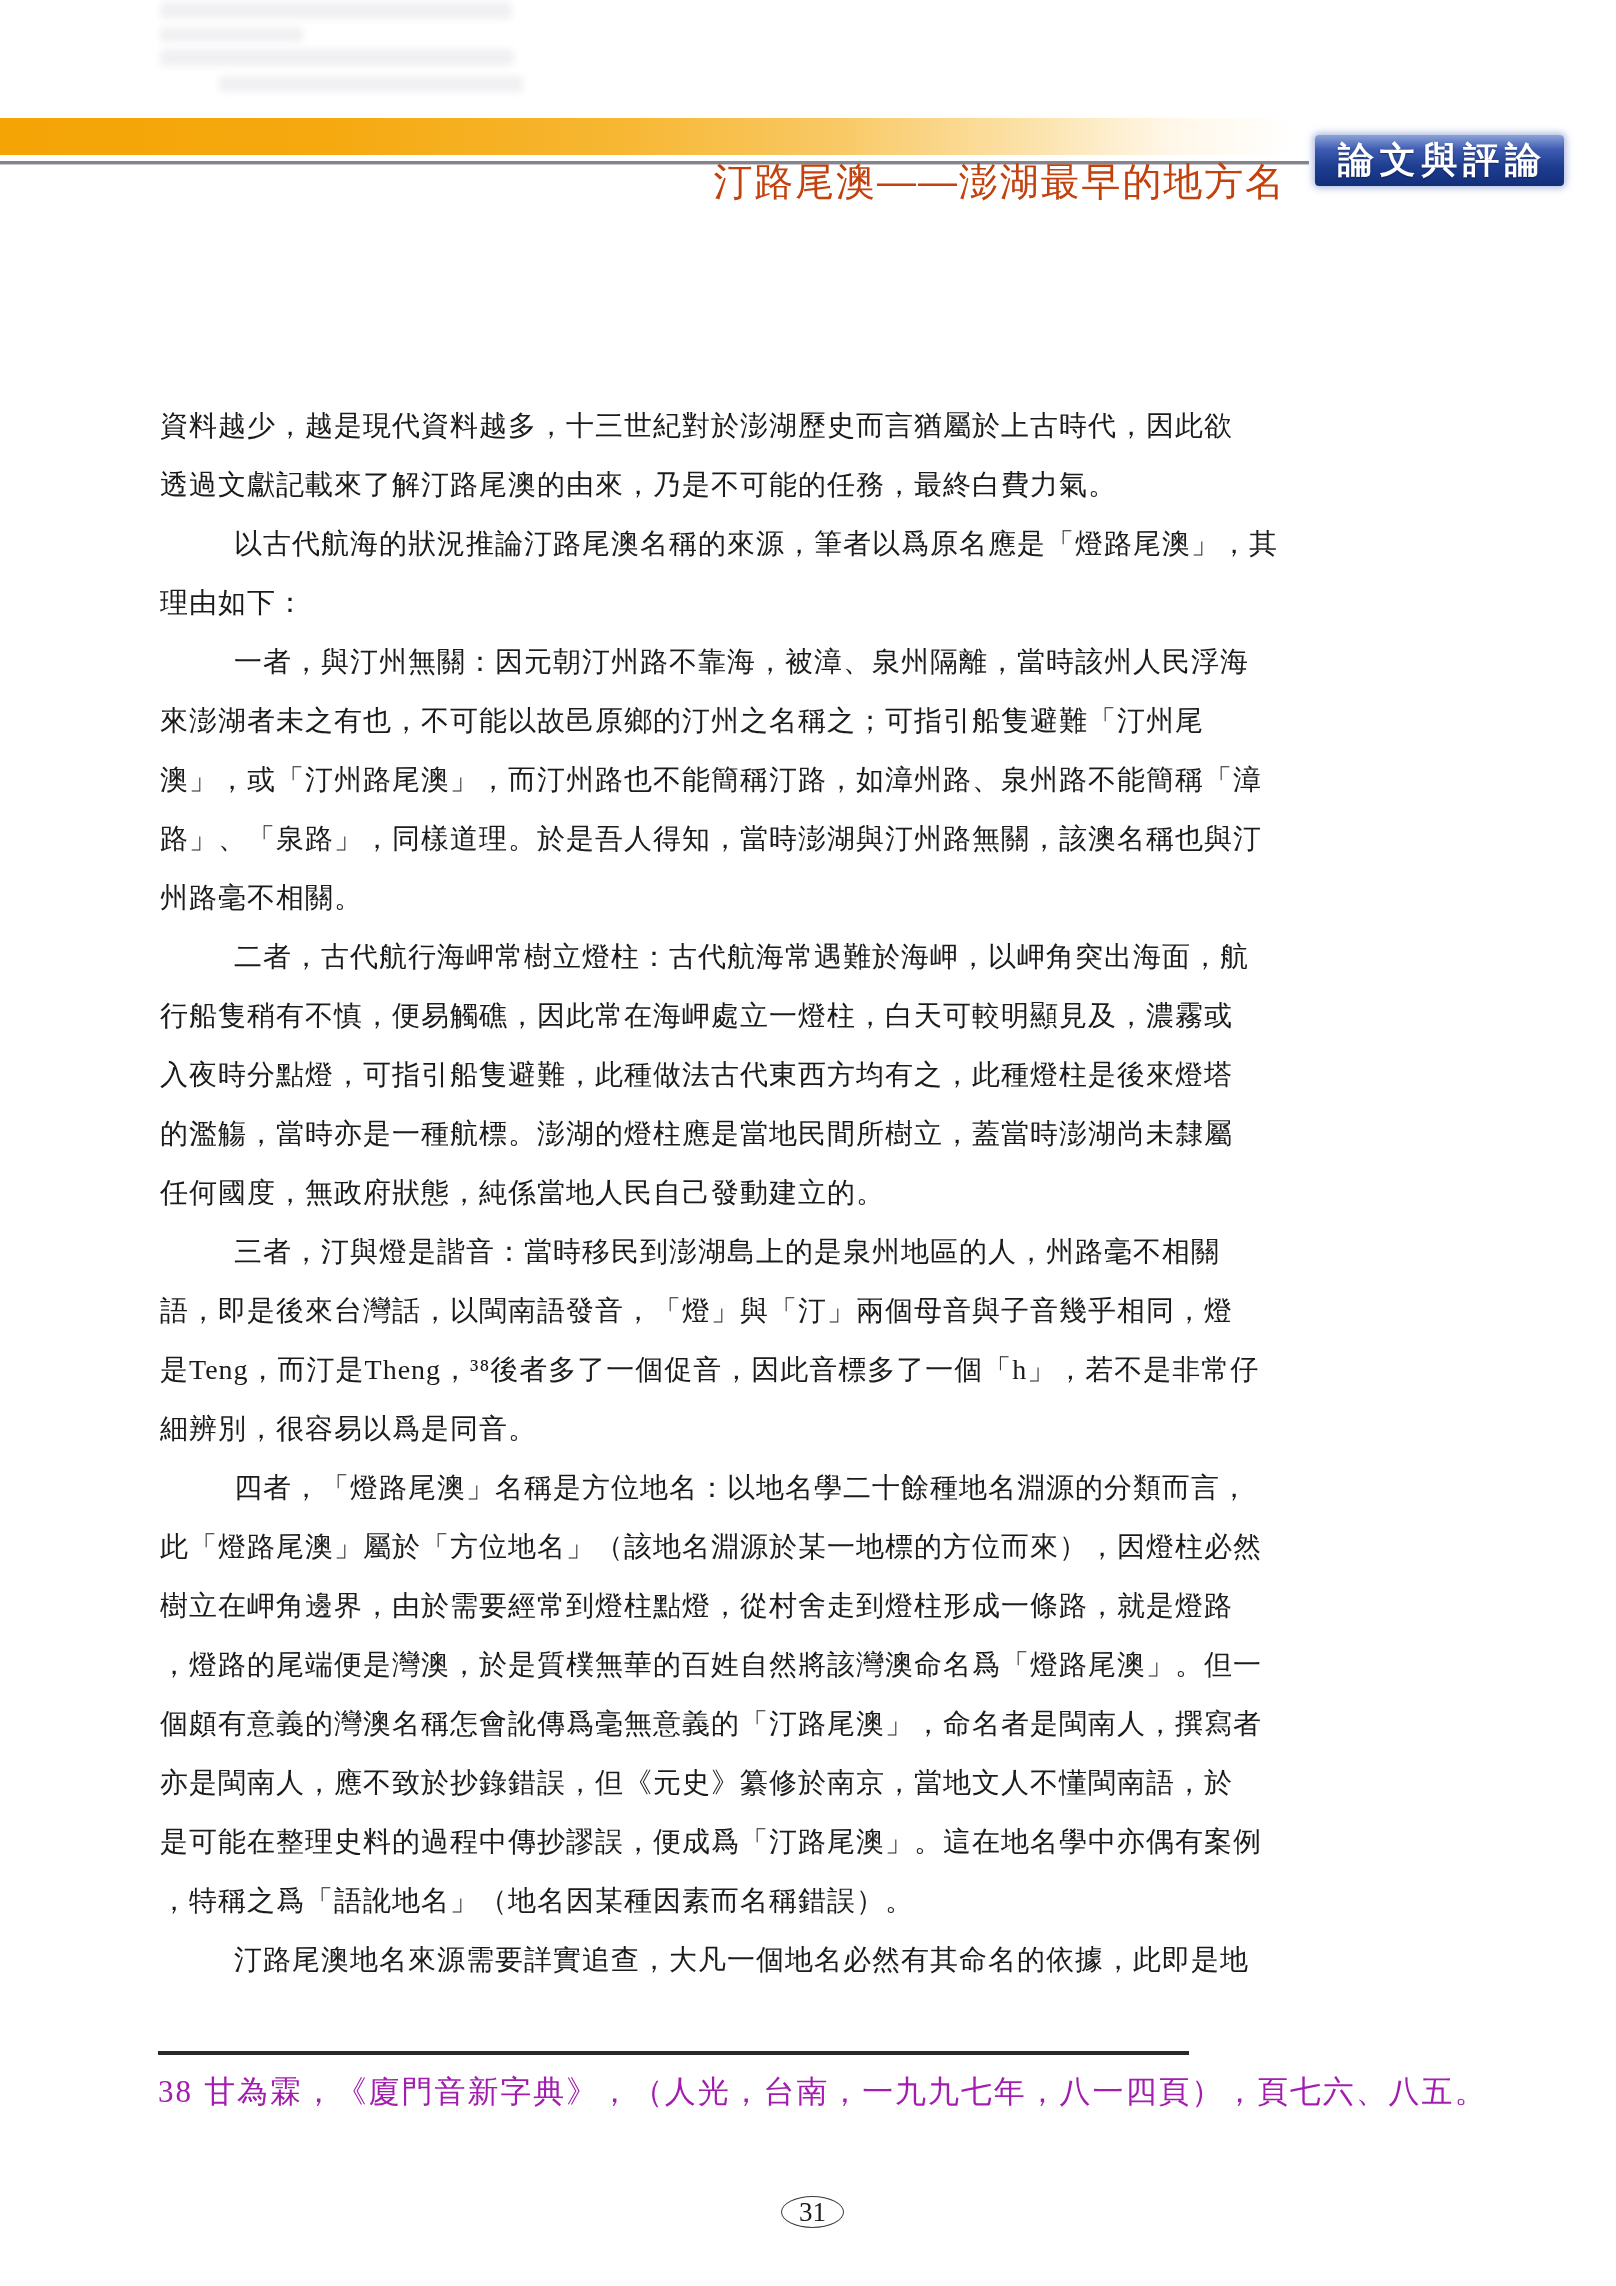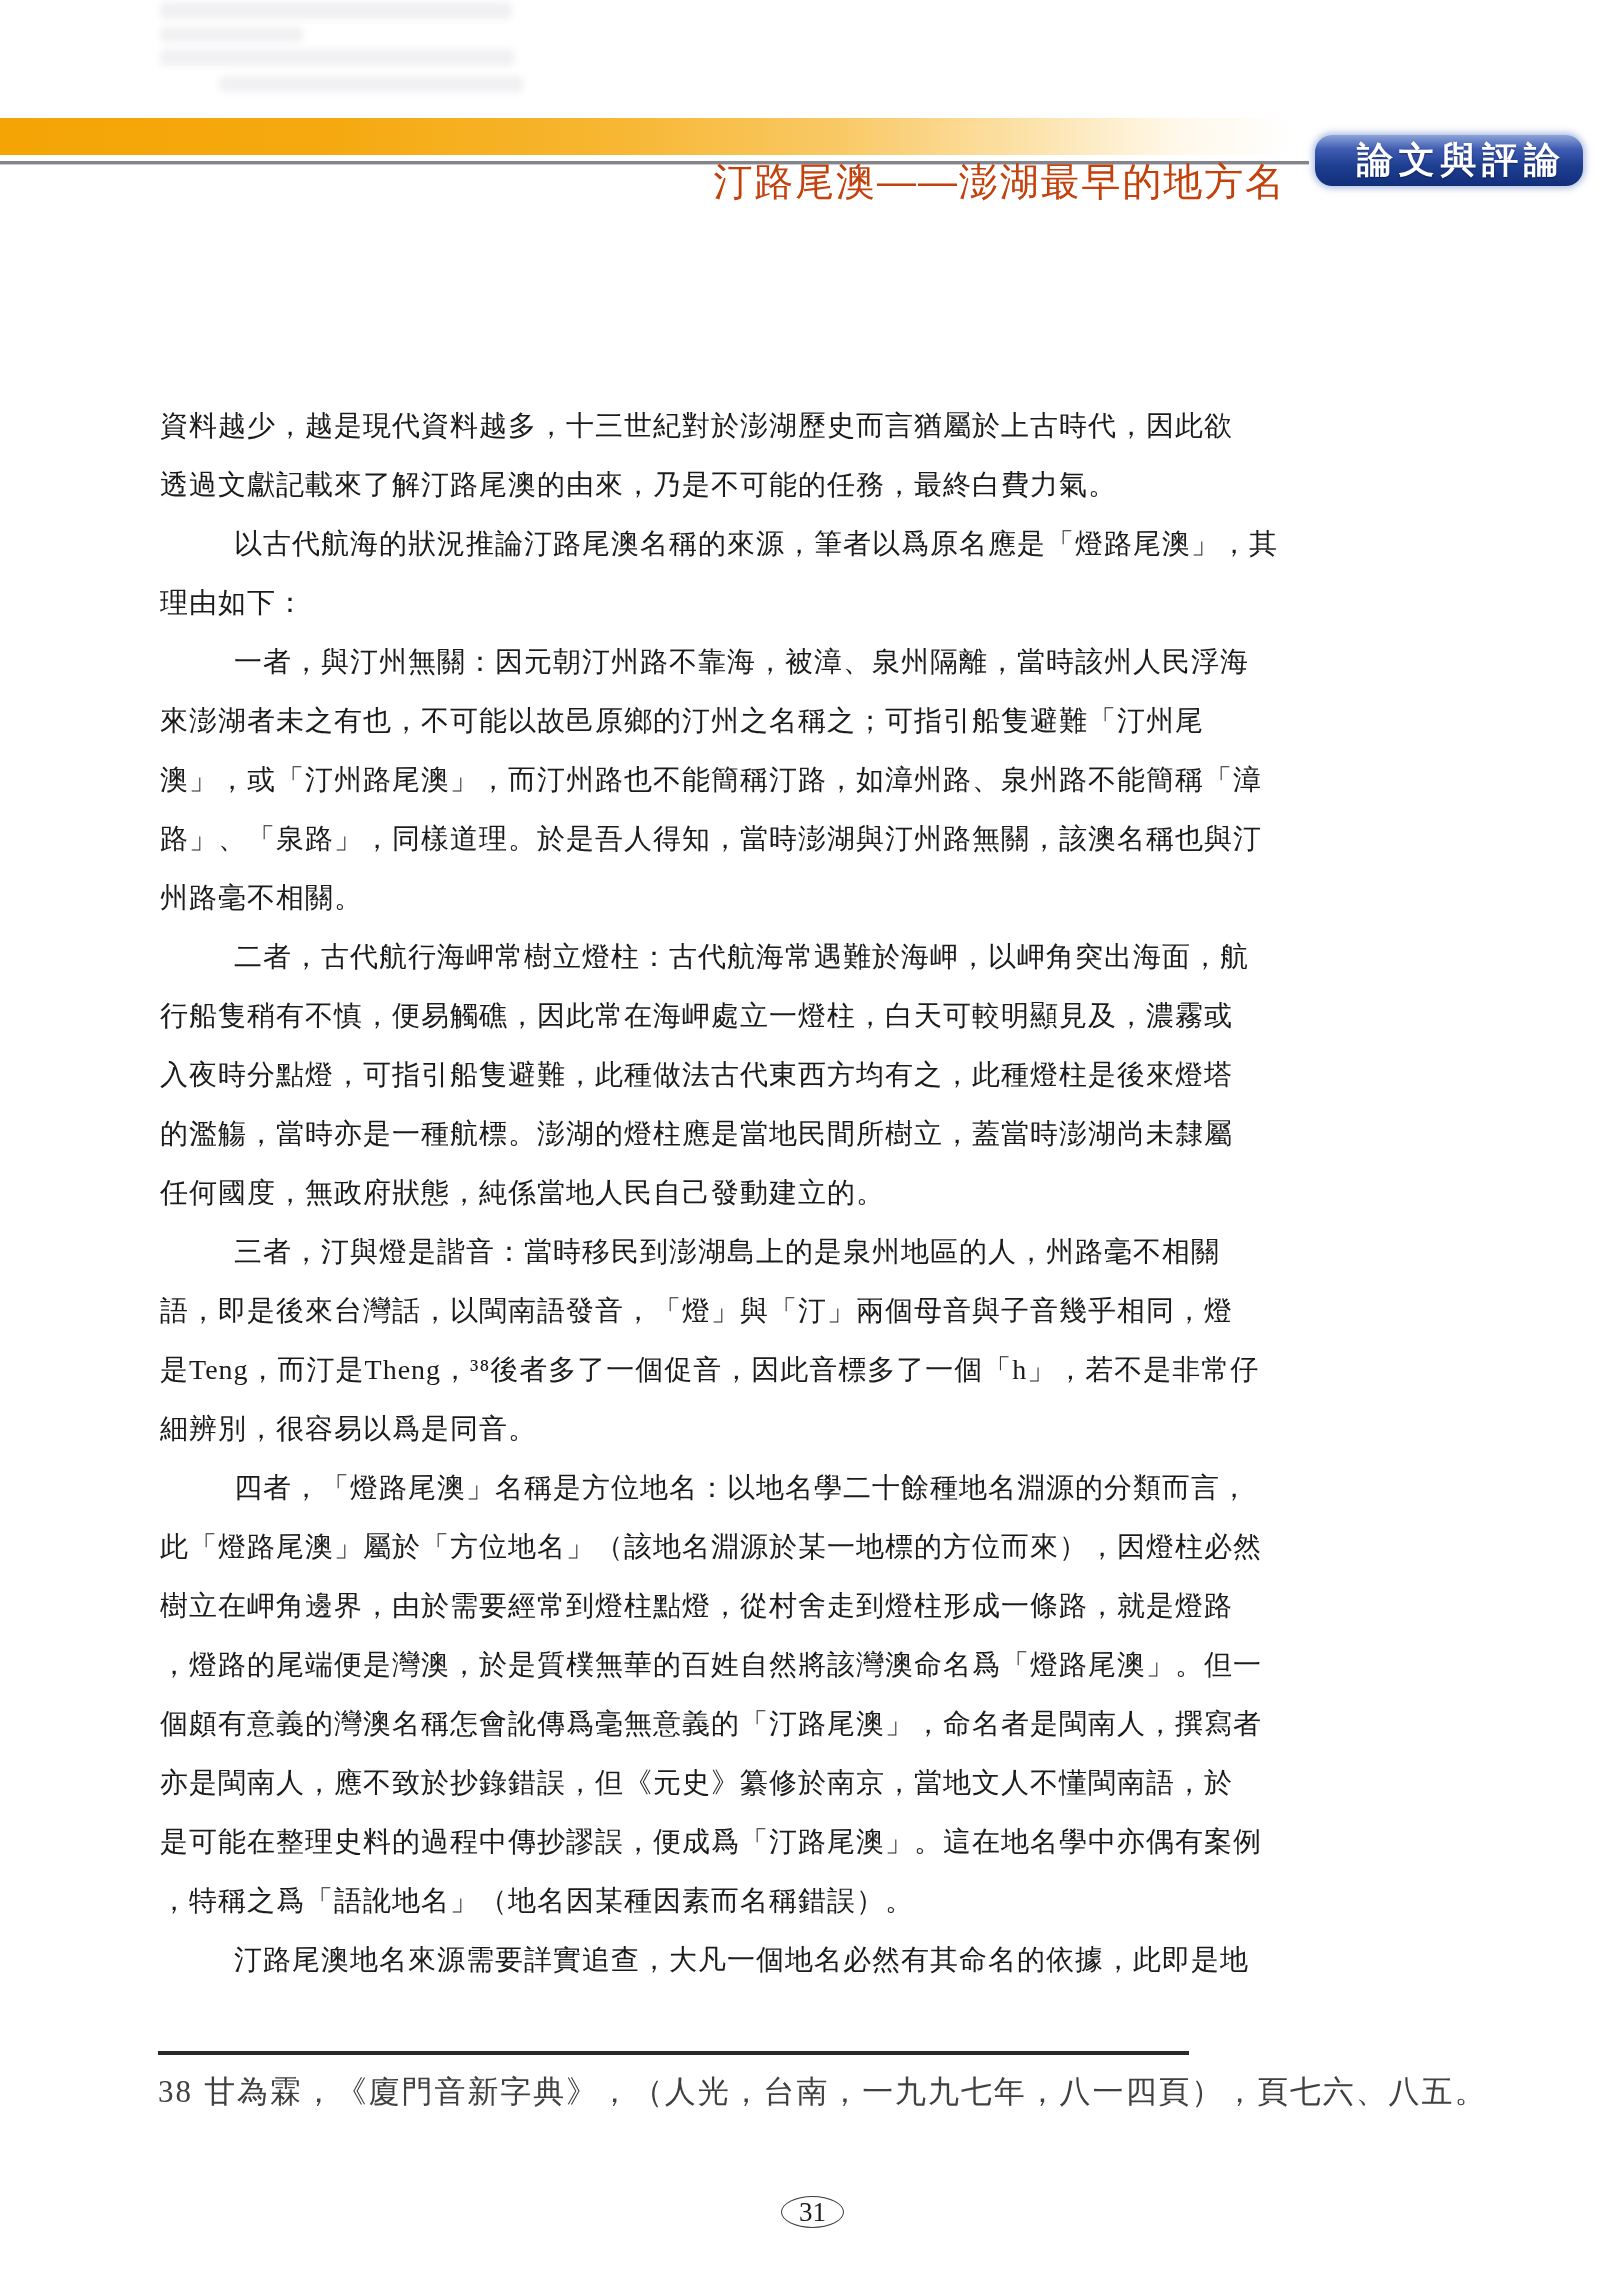--- a/index.html
+++ b/index.html
@@ -32,46 +32,45 @@
     background:linear-gradient(#84848d 0 70%,#c9c9cf 70% 100%);
   }
   .header-title{
     position:absolute;right:331px;top:165px;
     font-family:"Liberation Sans","DejaVu Sans",sans-serif;
     font-size:39px;line-height:34px;color:#c2410c;letter-spacing:1.9px;font-weight:500;
     white-space:nowrap;
   }
   .section-badge{
     position:absolute;left:1315px;top:135px;width:249px;height:51px;
-    border-radius:17px;
+    border-radius:4px;
     background:linear-gradient(180deg,#8da4d8 0%,#3f5cb2 28%,#1d3d8f 62%,#122f7b 100%);
     box-shadow:0 0 7.6px 1.9px rgba(140,160,210,.75);
     display:flex;align-items:center;justify-content:center;
     font-family:"Liberation Sans","DejaVu Sans",sans-serif;
     font-size:36px;font-weight:bold;color:#ffffff;letter-spacing:5.7px;
     text-indent:5.7px;
     text-shadow:0 1px 1.9px rgba(0,0,30,.45);
-    padding-left:19px;
   }
 
   
   .body-text{
     position:absolute;left:160px;top:396px;width:1339px;
     font-size:28px;line-height:59px;color:#1b1b1b;letter-spacing:1px;
   }
   .line{white-space:nowrap;height:59px;}
   .line.indent{padding-left:74px;}
 
   
   .footnote-rule{
     position:absolute;left:158px;top:2051px;width:1031px;height:3.8px;background:#2a2a2a;
   }
   .footnote{
     position:absolute;left:158px;top:2070px;width:1332px;
-    font-size:31px;line-height:44px;color:#404040;letter-spacing:1.9px;
+    font-size:31px;line-height:44px;color:#a21caf;letter-spacing:1.9px;
     white-space:nowrap;
   }
   .footnote .fn-num{margin-right:11.4px;}
 
   
   .page-number-oval{
     position:absolute;left:781px;top:2196px;width:61px;height:30px;
     border:1.9px solid #3c3c3c;border-radius:50%;
     display:flex;align-items:center;justify-content:center;
     font-size:27px;color:#1b1b1b;font-family:Liberation Serif, serif;

